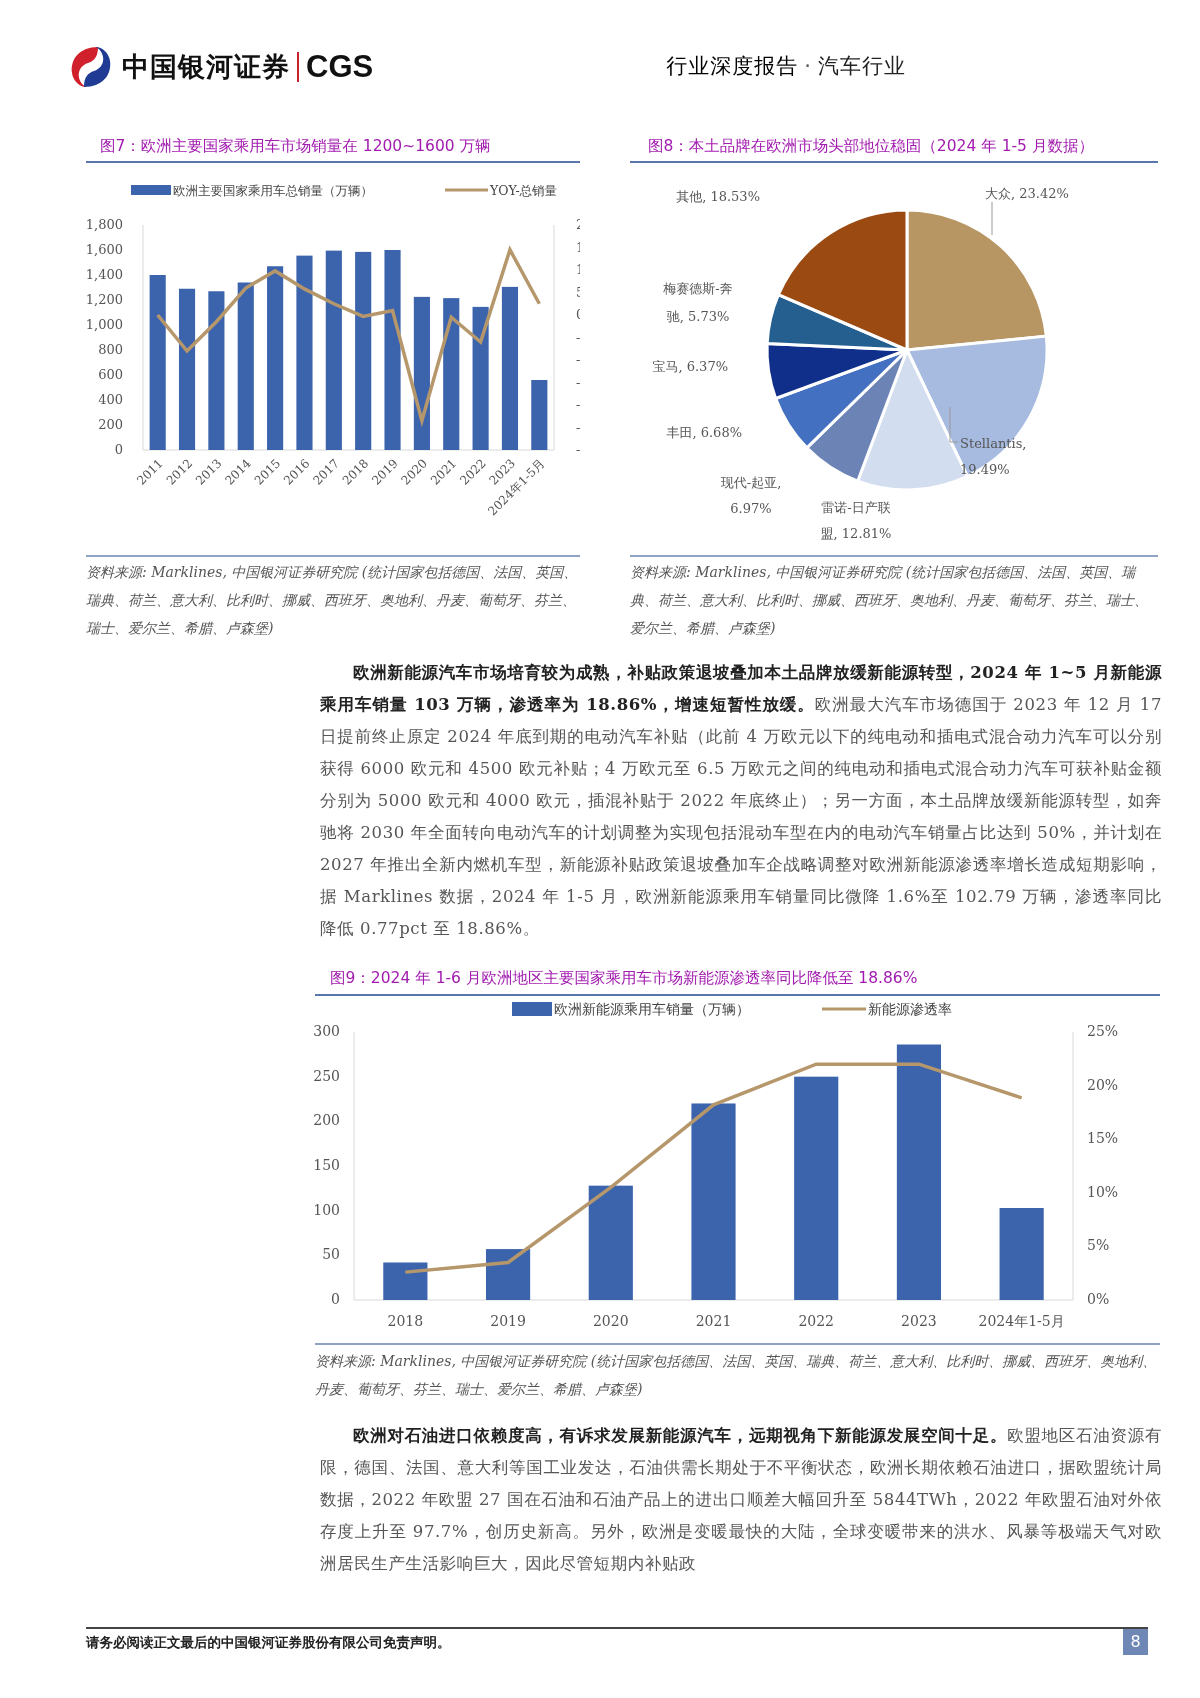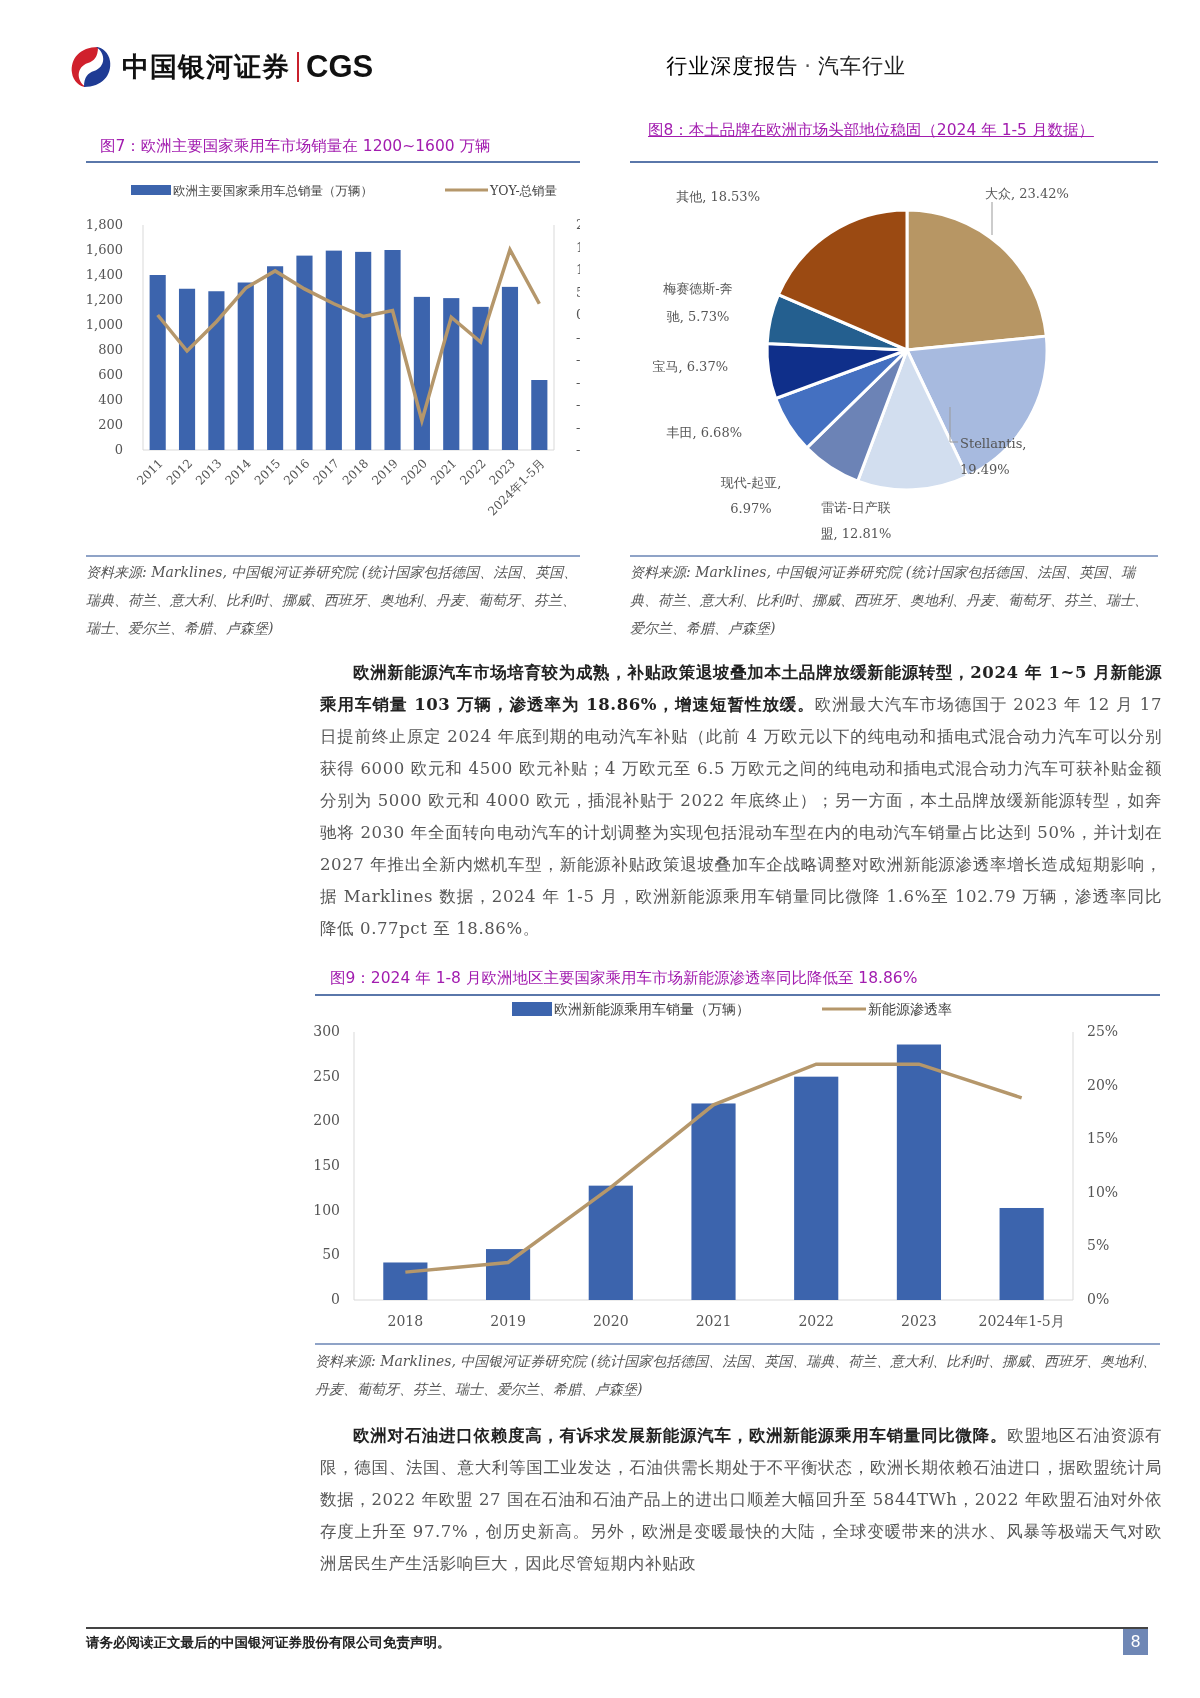--- a/index.html
+++ b/index.html
@@ -113,21 +113,21 @@
       <text x="435.9642857142857" y="289" text-anchor="end" font-size="12" fill="#555" transform="rotate(-45 435.9642857142857 289)">2023</text>
       <rect x="451.24821428571425" y="205" width="16.146428571428572" height="70" fill="#3c64ad"></rect>
       <text x="465.32142857142856" y="289" text-anchor="end" font-size="12" fill="#555" transform="rotate(-45 465.32142857142856 289)">2024年1-5月</text>
       <polyline points="77.67857142857143,140 107.03571428571428,176 136.39285714285714,146.75 165.75,113 195.10714285714286,95.9 224.46428571428572,113.9 253.82142857142858,128.75 283.17857142857144,141.35 312.5357142857143,135.5 341.89285714285717,245.75 371.25,142.25 400.6071428571429,167 429.9642857142857,74.75 459.32142857142856,128.75" fill="none" stroke="#b5976b" stroke-width="3.5" stroke-linejoin="miter"></polyline>
     </g>
 </svg>
 
 <div class="src-rule" style="left:86px; top:555px; width:494px;"></div>
 <div class="source" style="left:86px; top:558px; width:494px;">资料来源: Marklines, 中国银河证券研究院 (统计国家包括德国、法国、英国、瑞典、荷兰、意大利、比利时、挪威、西班牙、奥地利、丹麦、葡萄牙、芬兰、瑞士、爱尔兰、希腊、卢森堡)</div>
 
-<div class="fig-title" style="left:648px; top:120px;text-decoration:underline;">图8：本土品牌在欧洲市场头部地位稳固（2024 年 1-5 月数据）</div>
+<div class="fig-title" style="left:648px; top:136px;">图8：本土品牌在欧洲市场头部地位稳固（2024 年 1-5 月数据）</div>
 <div class="fig-rule" style="left:630px; top:161px; width:528px;"></div>
 
 <svg id="fig8-svg" style="position:absolute; left:630px; top:175px;" width="528" height="375">
   <g id="f8-pie">
       <path d="M277,175 L277,35 A140,140 0 0 1 416.310688946353,161.1244118938156 Z" fill="#b79664" stroke="#fff" stroke-width="3"></path>
       <path d="M277,175 L416.310688946353,161.1244118938156 A140,140 0 0 1 337.3244786295741,301.336682234694 Z" fill="#a7badf" stroke="#fff" stroke-width="3"></path>
       <path d="M277,175 L337.3244786295741,301.336682234694 A140,140 0 0 1 227.7604675028362,306.05521141664207 Z" fill="#d2deef" stroke="#fff" stroke-width="3"></path>
       <path d="M277,175 L227.7604675028362,306.05521141664207 A140,140 0 0 1 176.8303259955661,272.80611642349083 Z" fill="#6c83b6" stroke="#fff" stroke-width="3"></path>
       <path d="M277,175 L176.8303259955661,272.80611642349083 A140,140 0 0 1 145.66844247555903,223.49764940906365 Z" fill="#4470c1" stroke="#fff" stroke-width="3"></path>
       <path d="M277,175 L145.66844247555903,223.49764940906365 A140,140 0 0 1 137.15130140998448,168.49296513925208 Z" fill="#0f2f8a" stroke="#fff" stroke-width="3"></path>
@@ -150,21 +150,21 @@
       <polyline points="362,27 362,60" fill="none" stroke="#999" stroke-width="1"></polyline>
       <polyline points="320,232 320,267 328,267" fill="none" stroke="#999" stroke-width="1"></polyline>
     </g>
 </svg>
 
 <div class="src-rule" style="left:630px; top:555px; width:528px;"></div>
 <div class="source" style="left:630px; top:558px; width:528px;">资料来源: Marklines, 中国银河证券研究院 (统计国家包括德国、法国、英国、瑞典、荷兰、意大利、比利时、挪威、西班牙、奥地利、丹麦、葡萄牙、芬兰、瑞士、爱尔兰、希腊、卢森堡)</div>
 
 <div class="para" style="top:657px;"><b>欧洲新能源汽车市场培育较为成熟，补贴政策退坡叠加本土品牌放缓新能源转型，2024 年 1~5 月新能源乘用车销量 103 万辆，渗透率为 18.86%，增速短暂性放缓。</b><span>欧洲最大汽车市场德国于 2023 年 12 月 17 日提前终止原定 2024 年底到期的电动汽车补贴（此前 4 万欧元以下的纯电动和插电式混合动力汽车可以分别获得 6000 欧元和 4500 欧元补贴；4 万欧元至 6.5 万欧元之间的纯电动和插电式混合动力汽车可获补贴金额分别为 5000 欧元和 4000 欧元，插混补贴于 2022 年底终止）；另一方面，本土品牌放缓新能源转型，如奔驰将 2030 年全面转向电动汽车的计划调整为实现包括混动车型在内的电动汽车销量占比达到 50%，并计划在 2027 年推出全新内燃机车型，新能源补贴政策退坡叠加车企战略调整对欧洲新能源渗透率增长造成短期影响，据 Marklines 数据，2024 年 1-5 月，欧洲新能源乘用车销量同比微降 1.6%至 102.79 万辆，渗透率同比降低 0.77pct 至 18.86%。</span></div>
 
-<div class="fig-title" style="left:330px; top:968px;">图9：2024 年 1-8 月欧洲地区主要国家乘用车市场新能源渗透率同比降低至 18.86%</div>
+<div class="fig-title" style="left:330px; top:968px;">图9：2024 年 1-6 月欧洲地区主要国家乘用车市场新能源渗透率同比降低至 18.86%</div>
 <div class="fig-rule" style="left:315px; top:994px; width:845px;"></div>
 
 <svg id="fig9-svg" style="position:absolute; left:300px; top:996px;" width="860" height="345">
   <g>
     <rect x="212" y="6" width="40" height="14" fill="#3c64ad"></rect>
     <text id="f9-leg1" x="254" y="18" font-size="14" fill="#444">欧洲新能源乘用车销量（万辆）</text>
     <line x1="522" y1="13" x2="566" y2="13" stroke="#b5976b" stroke-width="3"></line>
     <text id="f9-leg2" x="568" y="18" font-size="14" fill="#444">新能源渗透率</text>
   </g>
   <g id="f9-plot">
@@ -198,17 +198,17 @@
       <text x="618.9285714285714" y="330" text-anchor="middle" font-size="14" fill="#555">2023</text>
       <rect x="699.5592857142857" y="211.98666666666668" width="44.167142857142856" height="92.01333333333334" fill="#3c64ad"></rect>
       <text x="721.6428571428571" y="330" text-anchor="middle" font-size="14" fill="#555">2024年1-5月</text>
       <polyline points="105.35714285714286,276.128 208.07142857142856,266.48 310.7857142857143,191.44 413.5,108.89600000000002 516.2142857142857,68.16 618.9285714285714,68.16 721.6428571428571,101.82080000000002" fill="none" stroke="#b5976b" stroke-width="3.5" stroke-linejoin="miter"></polyline>
     </g>
 </svg>
 
 <div class="src-rule" style="left:315px; top:1343px; width:845px;"></div>
 <div class="source" style="left:315px; top:1347px; width:845px;">资料来源: Marklines, 中国银河证券研究院 (统计国家包括德国、法国、英国、瑞典、荷兰、意大利、比利时、挪威、西班牙、奥地利、丹麦、葡萄牙、芬兰、瑞士、爱尔兰、希腊、卢森堡)</div>
 
-<div class="para" style="top:1420px;"><b>欧洲对石油进口依赖度高，有诉求发展新能源汽车，欧洲新能源乘用车销量同比微降。</b><span>欧盟地区石油资源有限，德国、法国、意大利等国工业发达，石油供需长期处于不平衡状态，欧洲长期依赖石油进口，据欧盟统计局数据，2022 年欧盟 27 国在石油和石油产品上的进出口顺差大幅回升至 5844TWh，2022 年欧盟石油对外依存度上升至 97.7%，创历史新高。另外，欧洲是变暖最快的大陆，全球变暖带来的洪水、风暴等极端天气对欧洲居民生产生活影响巨大，因此尽管短期内补贴政</span></div>
+<div class="para" style="top:1420px;"><b>欧洲对石油进口依赖度高，有诉求发展新能源汽车，远期视角下新能源发展空间十足。</b><span>欧盟地区石油资源有限，德国、法国、意大利等国工业发达，石油供需长期处于不平衡状态，欧洲长期依赖石油进口，据欧盟统计局数据，2022 年欧盟 27 国在石油和石油产品上的进出口顺差大幅回升至 5844TWh，2022 年欧盟石油对外依存度上升至 97.7%，创历史新高。另外，欧洲是变暖最快的大陆，全球变暖带来的洪水、风暴等极端天气对欧洲居民生产生活影响巨大，因此尽管短期内补贴政</span></div>
 
 <div class="footer-rule"></div>
 <div class="footer-text">请务必阅读正文最后的中国银河证券股份有限公司免责声明。</div>
 <div class="page-num">8</div>
 
 </body></html>

